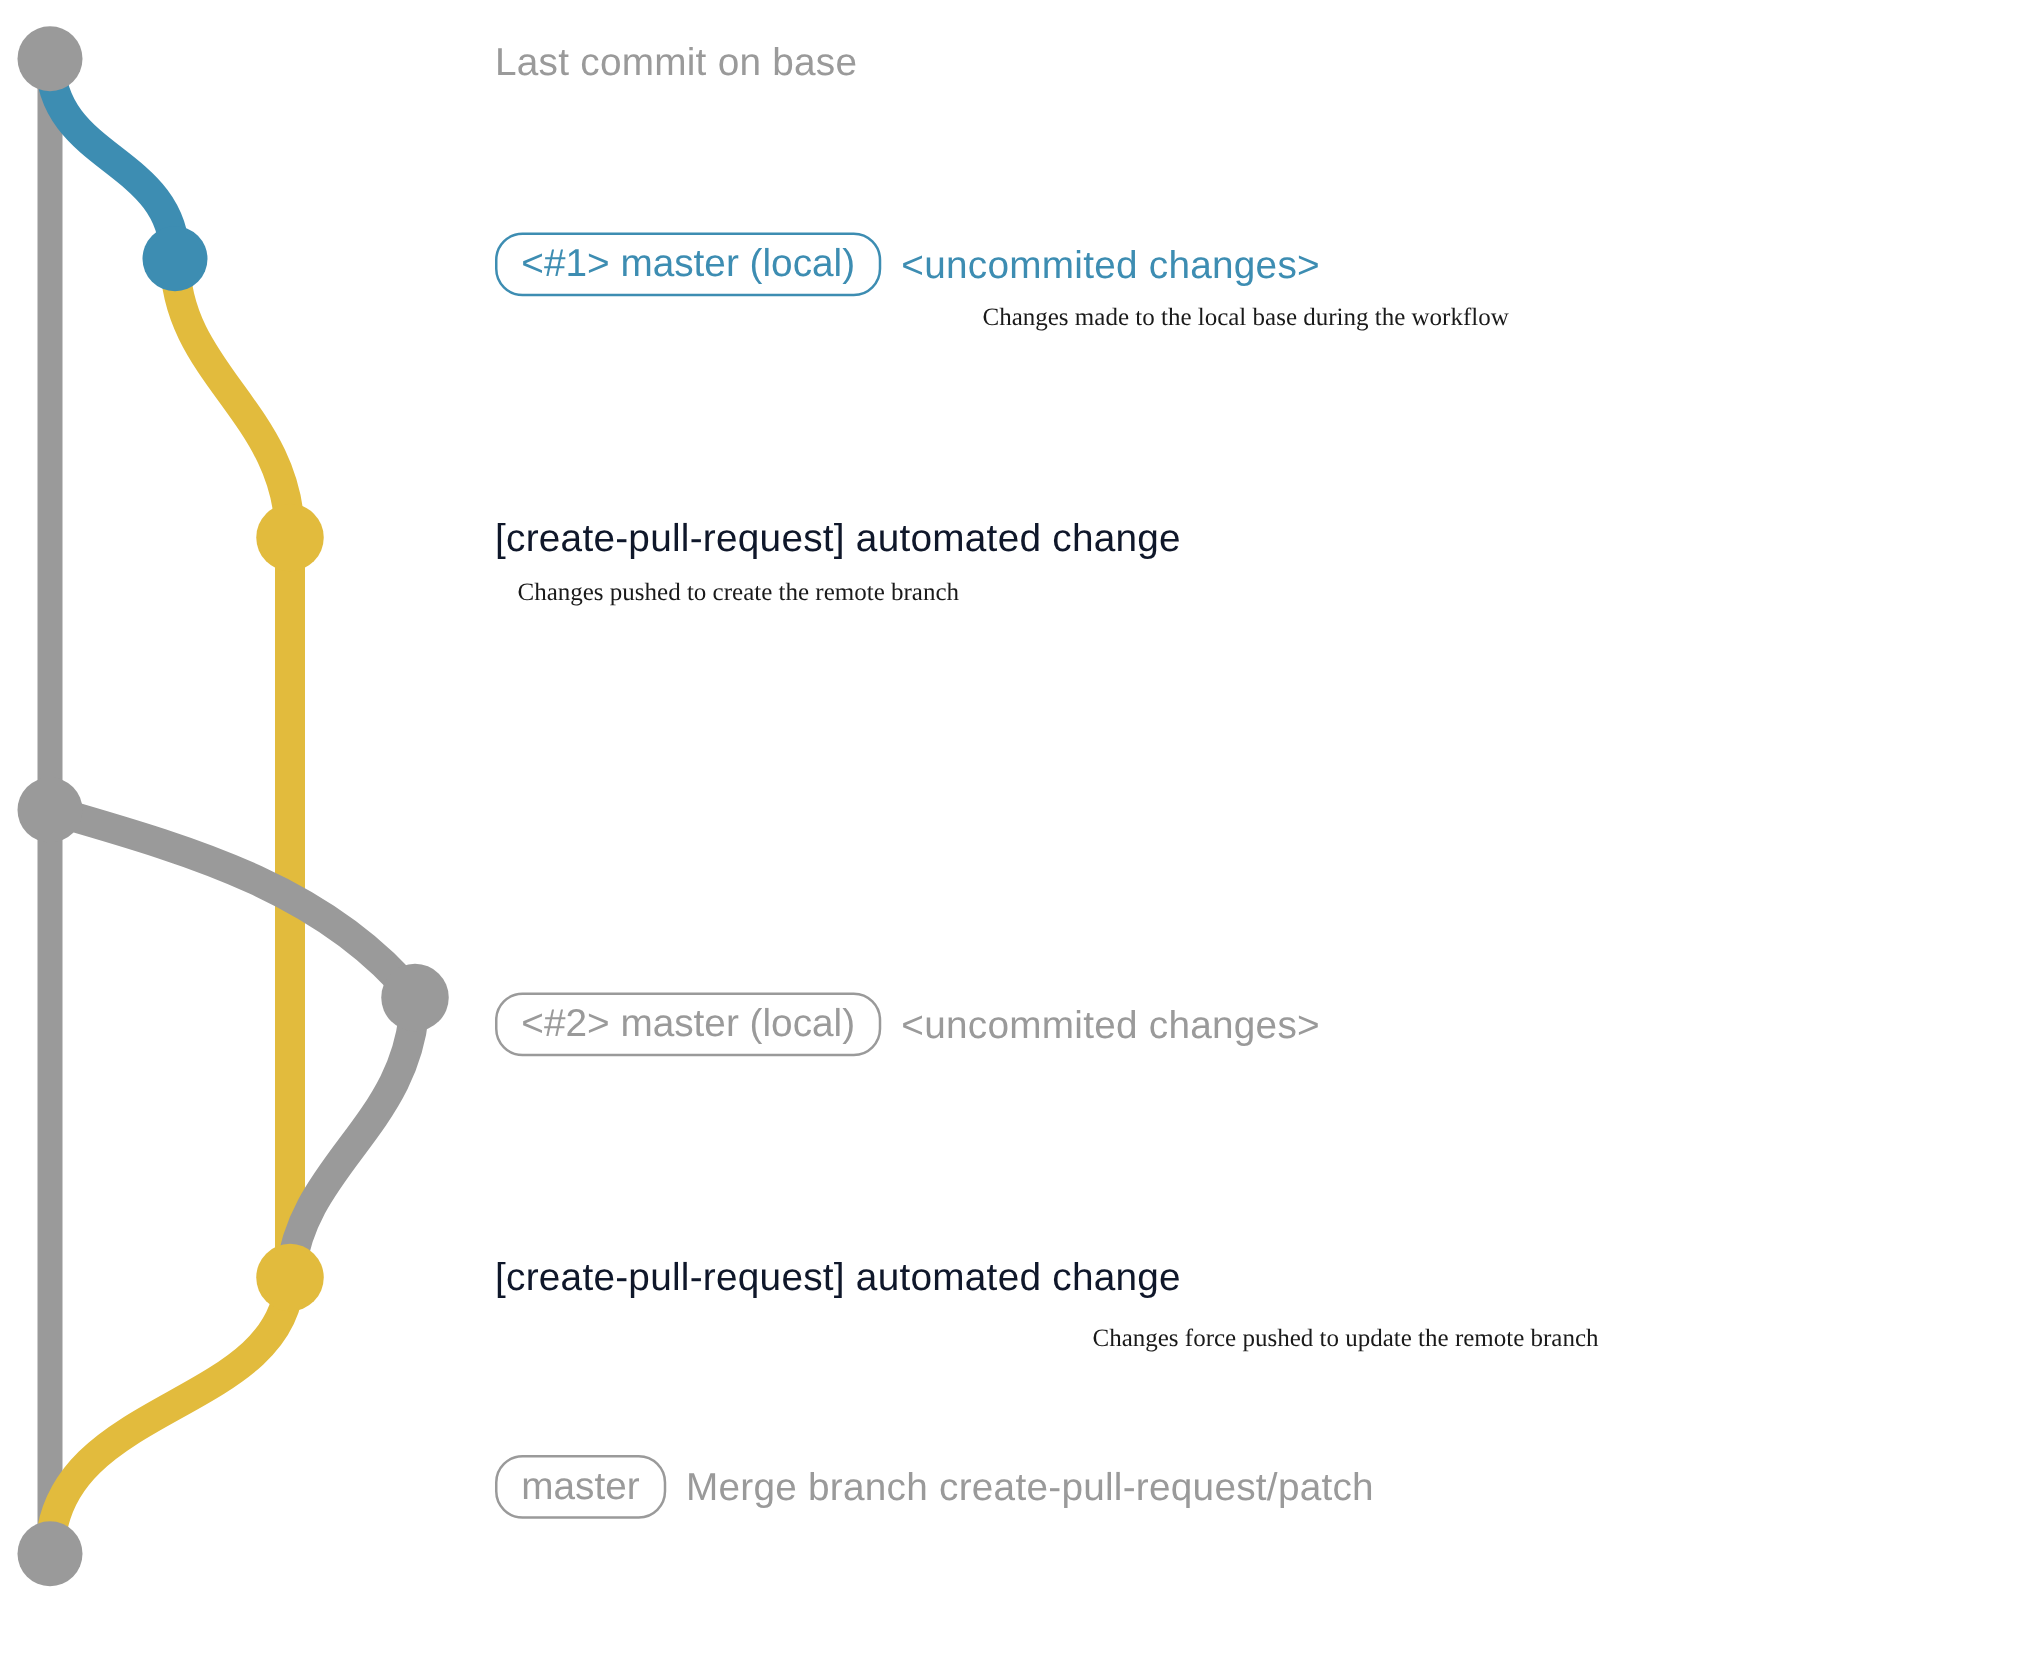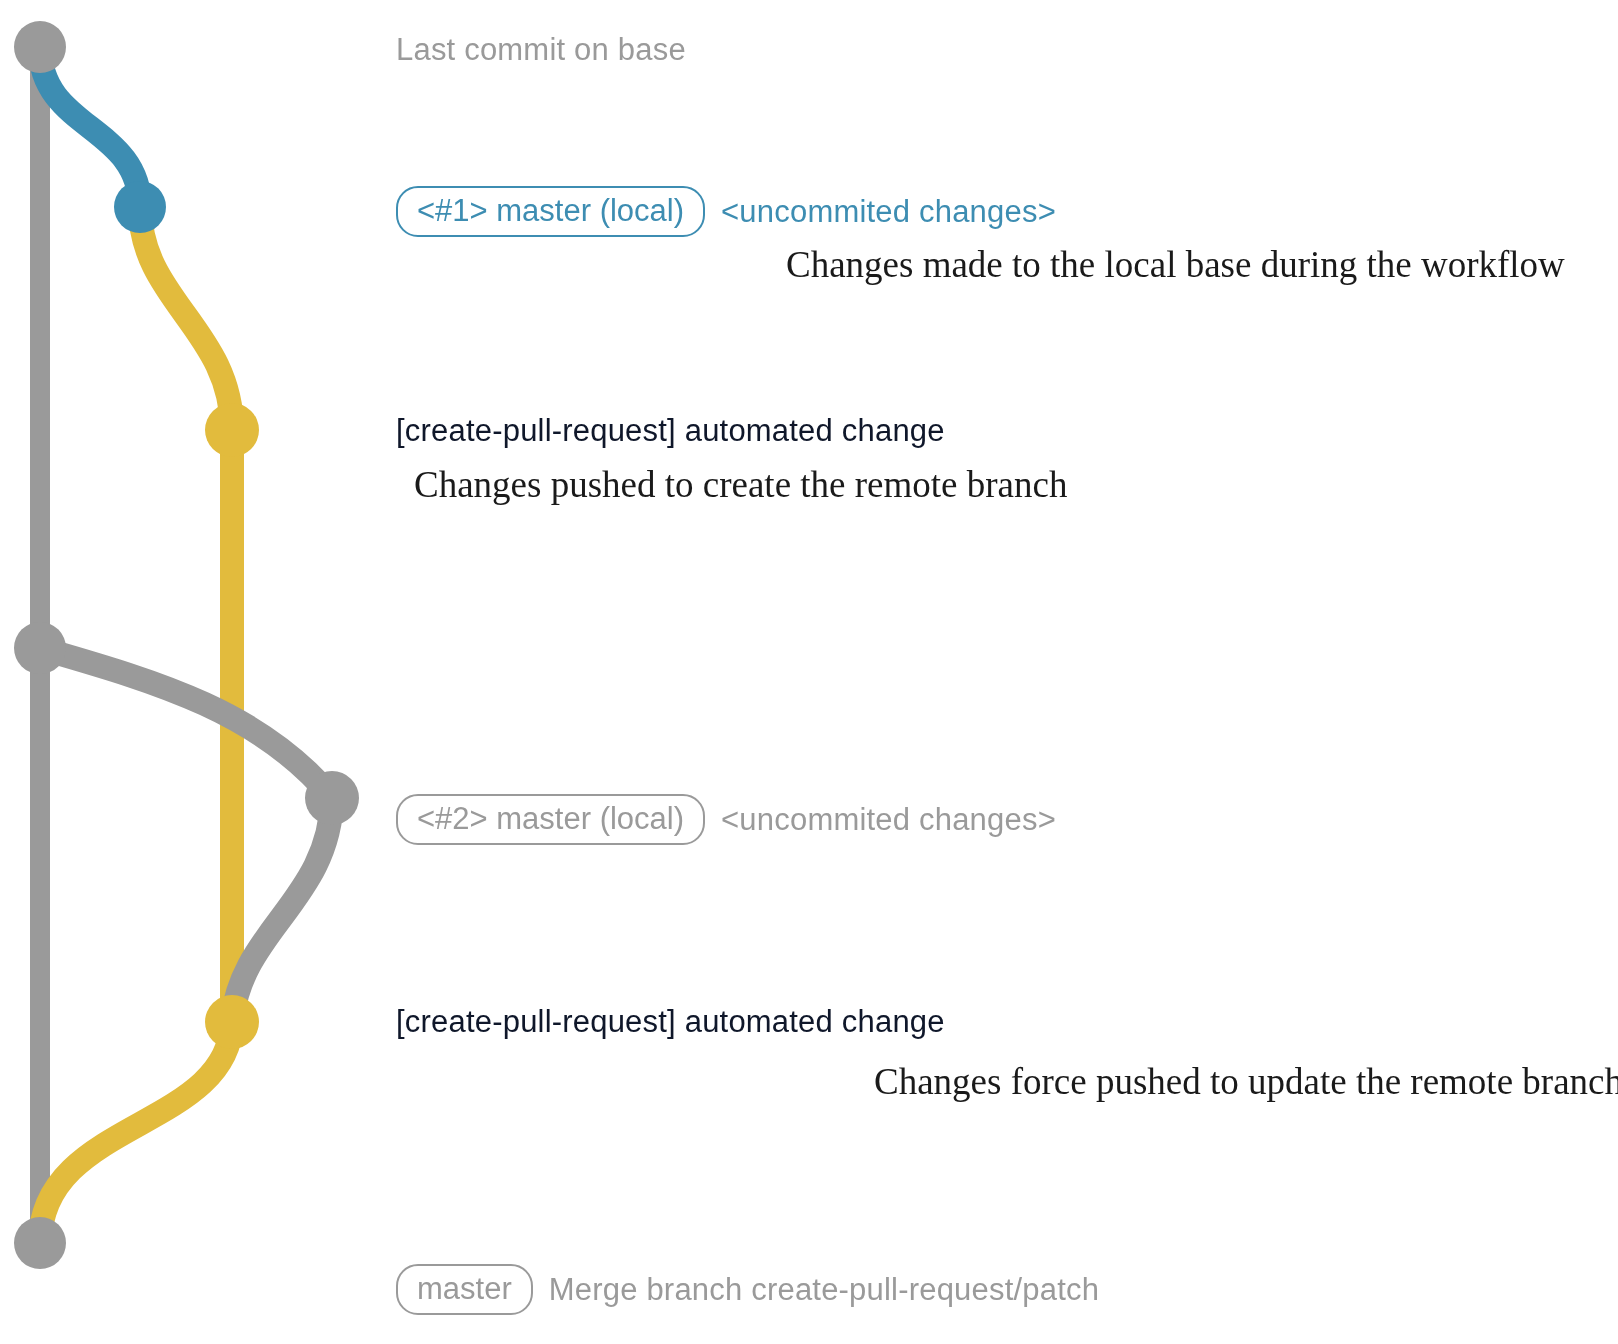--- a/index.html
+++ b/index.html
@@ -63,21 +63,21 @@
     margin-right: 16px;
   }
   .ref-badge.blue   { border-color: #3d8db2; color: #3d8db2; }
   .ref-badge.yellow { border-color: #e2bb3d; color: #e2bb3d; }
   .ref-badge.gray   { border-color: #9a9a9a; color: #9a9a9a; }
 
   
   .desc {
     position: absolute;
     font-family: "Liberation Serif", serif;
-    font-size: 37px;
+    font-size: 20px;
     color: #1a1a1a;
     white-space: nowrap;
   }
 </style>
 </head>
 <body>
 
 <svg id="graph-svg" viewBox="0 0 1618 1344">
 
   <path d="M 40 47 L 40 1243" stroke="#9a9a9a" stroke-width="20" fill="none" stroke-linecap="round"></path>
@@ -124,18 +124,18 @@
   <div class="row" style="left:396px; top:782px;margin-top:12px;">
     <span class="ref-badge gray">&lt;#2&gt; master (local)</span>
     <span class="subject gray">&lt;uncommited changes&gt;</span>
   </div>
 
   <div class="row" style="left:396px; top:1004px;">
     <span class="subject yellow">[create-pull-request] automated change</span>
   </div>
   <div class="desc" style="left:874px; top:1060px;">Changes force pushed to update the remote branch</div>
 
-  <div class="row" style="left:396px; top:1264px;">
+  <div class="row" style="left:396px; top:1164px;">
     <span class="ref-badge gray">master</span>
     <span class="subject gray">Merge branch create-pull-request/patch</span>
   </div>
 
 </div>
 
 </body></html>

